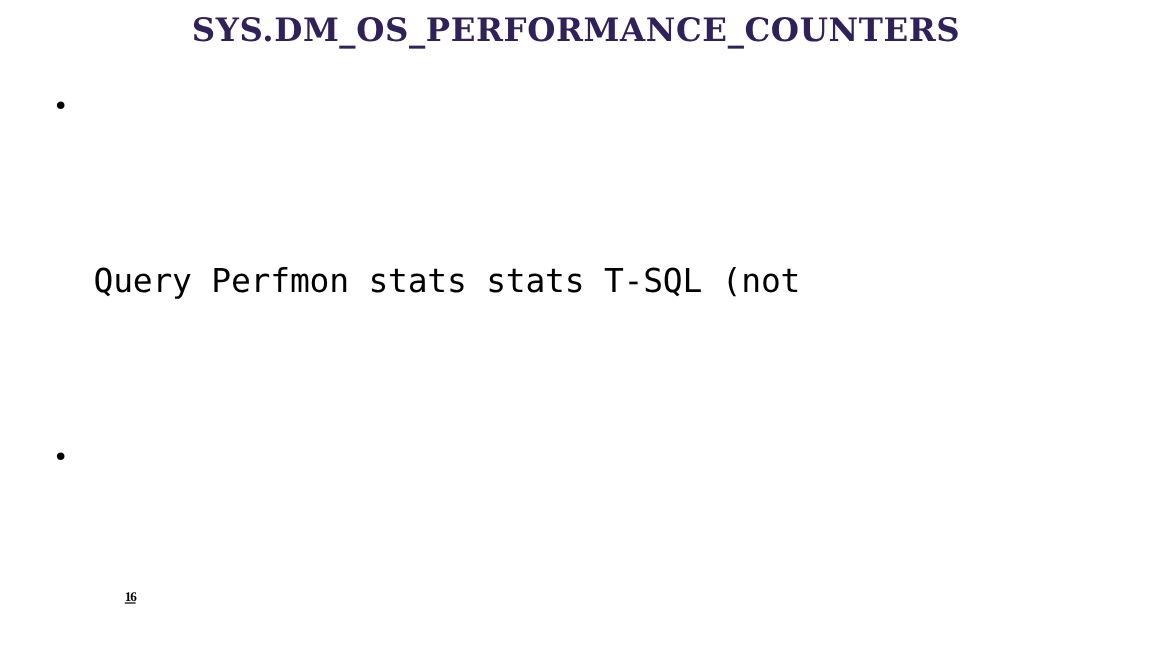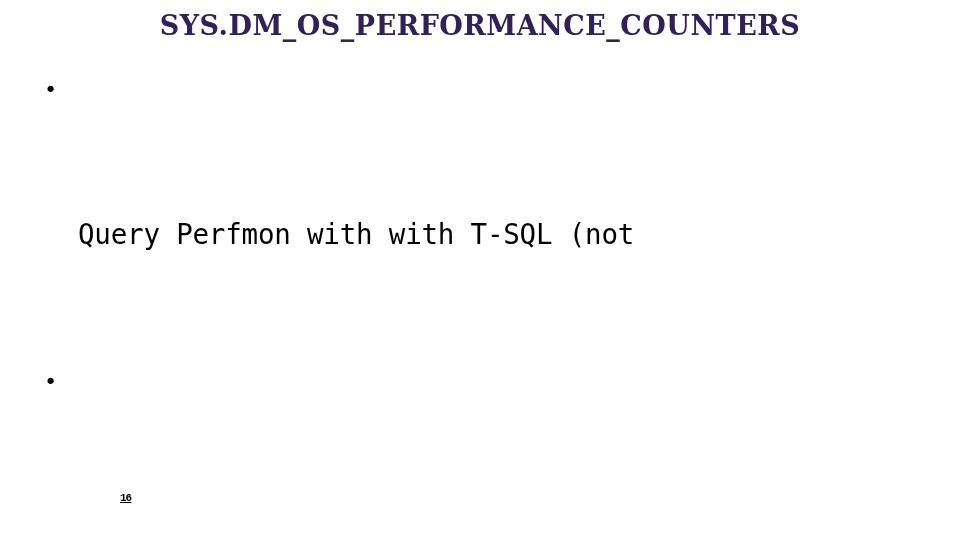--- a/index.html
+++ b/index.html
@@ -66,43 +66,43 @@
     color: #000000;
   }
   .bullet-l1 .line {
     display: block;
     white-space: pre;
   }
 
   
   .slide-number {
     position: absolute;
-    left: 120px;
+    left: 104px;
     top: 493px;
-    font-family: Liberation Mono, monospace;
+    font-family: Liberation Serif, serif;
     font-size: 11px;
     font-weight: bold;
     color: #000000;
     text-decoration: underline;
     line-height: 1;
     letter-spacing: -1px;
   }
 </style>
 </head>
 <body>
 
 <div class="slide" style="background: rgb(255, 255, 255); padding-left: 32px;">
 
   <div class="slide-title" style="color: rgb(49, 33, 90);">SYS.DM_OS_PERFORMANCE_COUNTERS</div>
 
   <div class="body-block">
 
     <div class="bullet-l1" style="color: rgb(0, 0, 0);">
       <span class="marker">•</span>
-      <span class="line">Query Perfmon with with T-SQL (not</span>
+      <span class="line">Query Perfmon stats stats T-SQL (not</span>
     </div>
 
     <div class="bullet-l1" style="color: rgb(0, 0, 0);">
       <span class="marker">•</span>
       
     </div>
 
   </div>
 
   <div class="slide-number">16</div>

